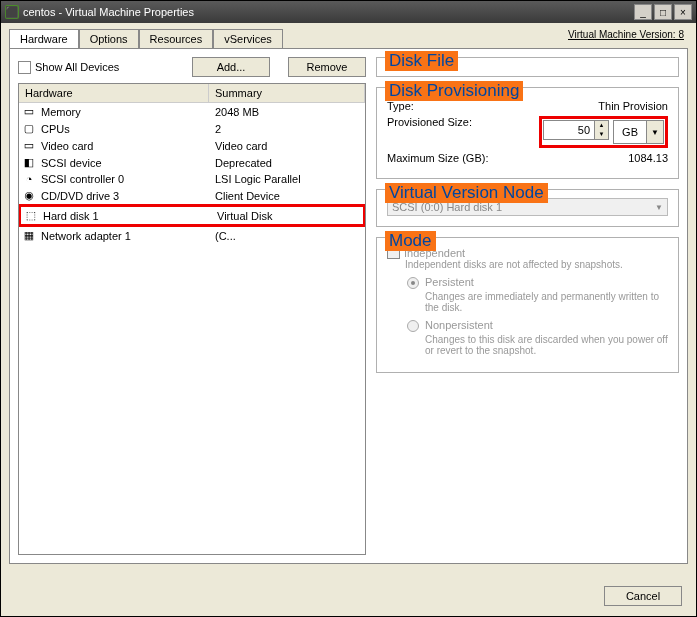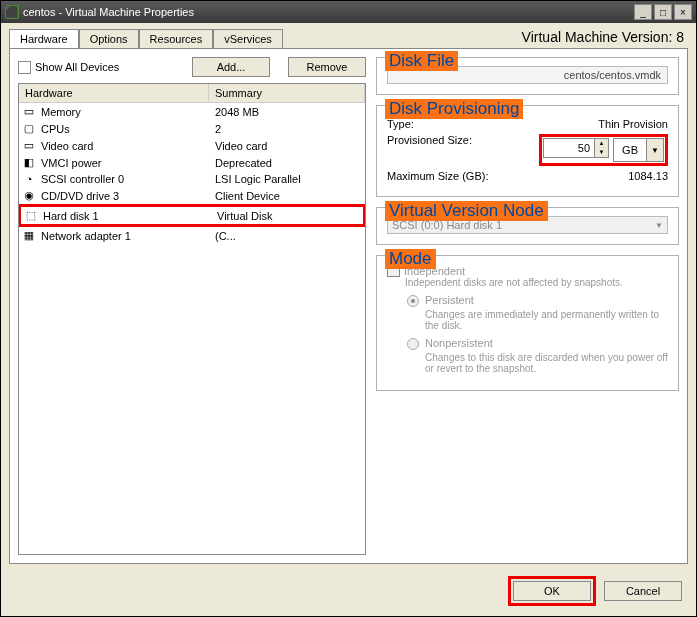--- a/index.html
+++ b/index.html
@@ -5,21 +5,21 @@
 * { box-sizing: border-box; }
 body { margin: 0; font-family: Tahoma, sans-serif; font-size: 11px; background: #fff; }
 .window { width: 697px; height: 617px; border: 1px solid #000; background: #ece9d8; position: relative; }
 .titlebar { height: 22px; background: linear-gradient(#5a5a5a,#3a3a3a); color: #fff; display: flex; align-items: center; padding: 0 4px; font-size: 11px; }
 .titlebar .icon { width: 14px; height: 14px; background: #4a8c2a; margin-right: 4px; border-radius: 2px; display:inline-flex; align-items:center; justify-content:center;}
 .titlebar-buttons { margin-left: auto; display: flex; }
 .titlebar-buttons div { width: 18px; height: 16px; background: #d4d0c8; border: 1px solid #888; margin-left: 2px; display: flex; align-items: center; justify-content: center; font-size: 10px; color:#000; }
 .tabs { display: flex; margin: 6px 8px 0 8px; }
 .tab { padding: 3px 10px; border: 1px solid #888; border-bottom: none; background: #ece9d8; margin-right: 0; font-size: 11px; cursor: pointer; }
 .tab.active { background: #fff; position: relative; z-index: 2; }
-.version { margin-left: auto; padding: 6px 12px 0 0; font-size: 14px; }
+.version { margin-left: auto; padding: 6px 12px 0 0; font-size: 10px; text-decoration: underline; }
 .body-area { border: 1px solid #888; margin: 0 8px 8px 8px; background: #fff; height: 516px; padding: 8px; display: flex; }
 .left-pane { width: 348px; display: flex; flex-direction: column; }
 .top-controls { display: flex; align-items: center; margin-bottom: 6px; gap:6px; }
 .chk { width: 13px; height: 13px; border: 1px solid #888; background: #fff; display:inline-block; margin-right:4px;}
 .btn { border: 1px solid #888; background: #ece9d8; padding: 3px 0; width: 78px; text-align: center; font-size: 11px; cursor: pointer; }
 .hw-list { border: 1px solid #888; flex: 1; background: #fff; }
 .hw-head { display: flex; background: #ece9d8; border-bottom: 1px solid #ccc; }
 .hw-head div { padding: 3px 6px; border-right: 1px solid #ccc; font-size: 11px; }
 .col1 { width: 190px; }
 .col2 { flex: 1; }
@@ -108,21 +108,21 @@
               <span class="name">CPUs</span>
               <span class="summ">2</span>
             </div>
             <div class="hw-row">
               <span class="iconc">▭</span>
               <span class="name">Video card</span>
               <span class="summ">Video card</span>
             </div>
             <div class="hw-row">
               <span class="iconc">◧</span>
-              <span class="name">VMCI power</span>
+              <span class="name">SCSI device</span>
               <span class="summ">Deprecated</span>
             </div>
             <div class="hw-row">
               <span class="iconc">◔</span>
               <span class="name">SCSI controller 0</span>
               <span class="summ">LSI Logic Parallel</span>
             </div>
             <div class="hw-row">
               <span class="iconc">◉</span>
               <span class="name">CD/DVD drive 3</span>
@@ -138,21 +138,20 @@
               <span class="name">Network adapter 1</span>
               <span class="summ">(C...</span>
             </div>
           </div>
       </div>
     </div>
 
     <div class="right-pane">
       <div class="fieldset">
         <div class="legend">Disk File</div>
-        <div class="disk-path">centos/centos.vmdk</div>
       </div>
 
       <div class="fieldset">
         <div class="legend">Disk Provisioning</div>
         <div class="prov-row">
           <div class="lbl">Type:</div>
           <div class="val">Thin Provision</div>
         </div>
         <div class="prov-row">
           <div class="lbl">Provisioned Size:</div>
@@ -195,18 +194,15 @@
         <div class="mode-desc" style="margin-left:18px;">Independent disks are not affected by snapshots.</div>
         <div class="mode-opt"><span class="radio c"></span><span>Persistent</span></div>
         <div class="mode-desc">Changes are immediately and permanently written to the disk.</div>
         <div class="mode-opt"><span class="radio"></span><span>Nonpersistent</span></div>
         <div class="mode-desc">Changes to this disk are discarded when you power off or revert to the snapshot.</div>
       </div>
     </div>
   </div>
 
   <div class="footer">
-    <span class="red-box-ok">
-      <div class="btn">OK</div>
-    </span>
     <div class="btn">Cancel</div>
   </div>
 </div>
 
 </body></html>

